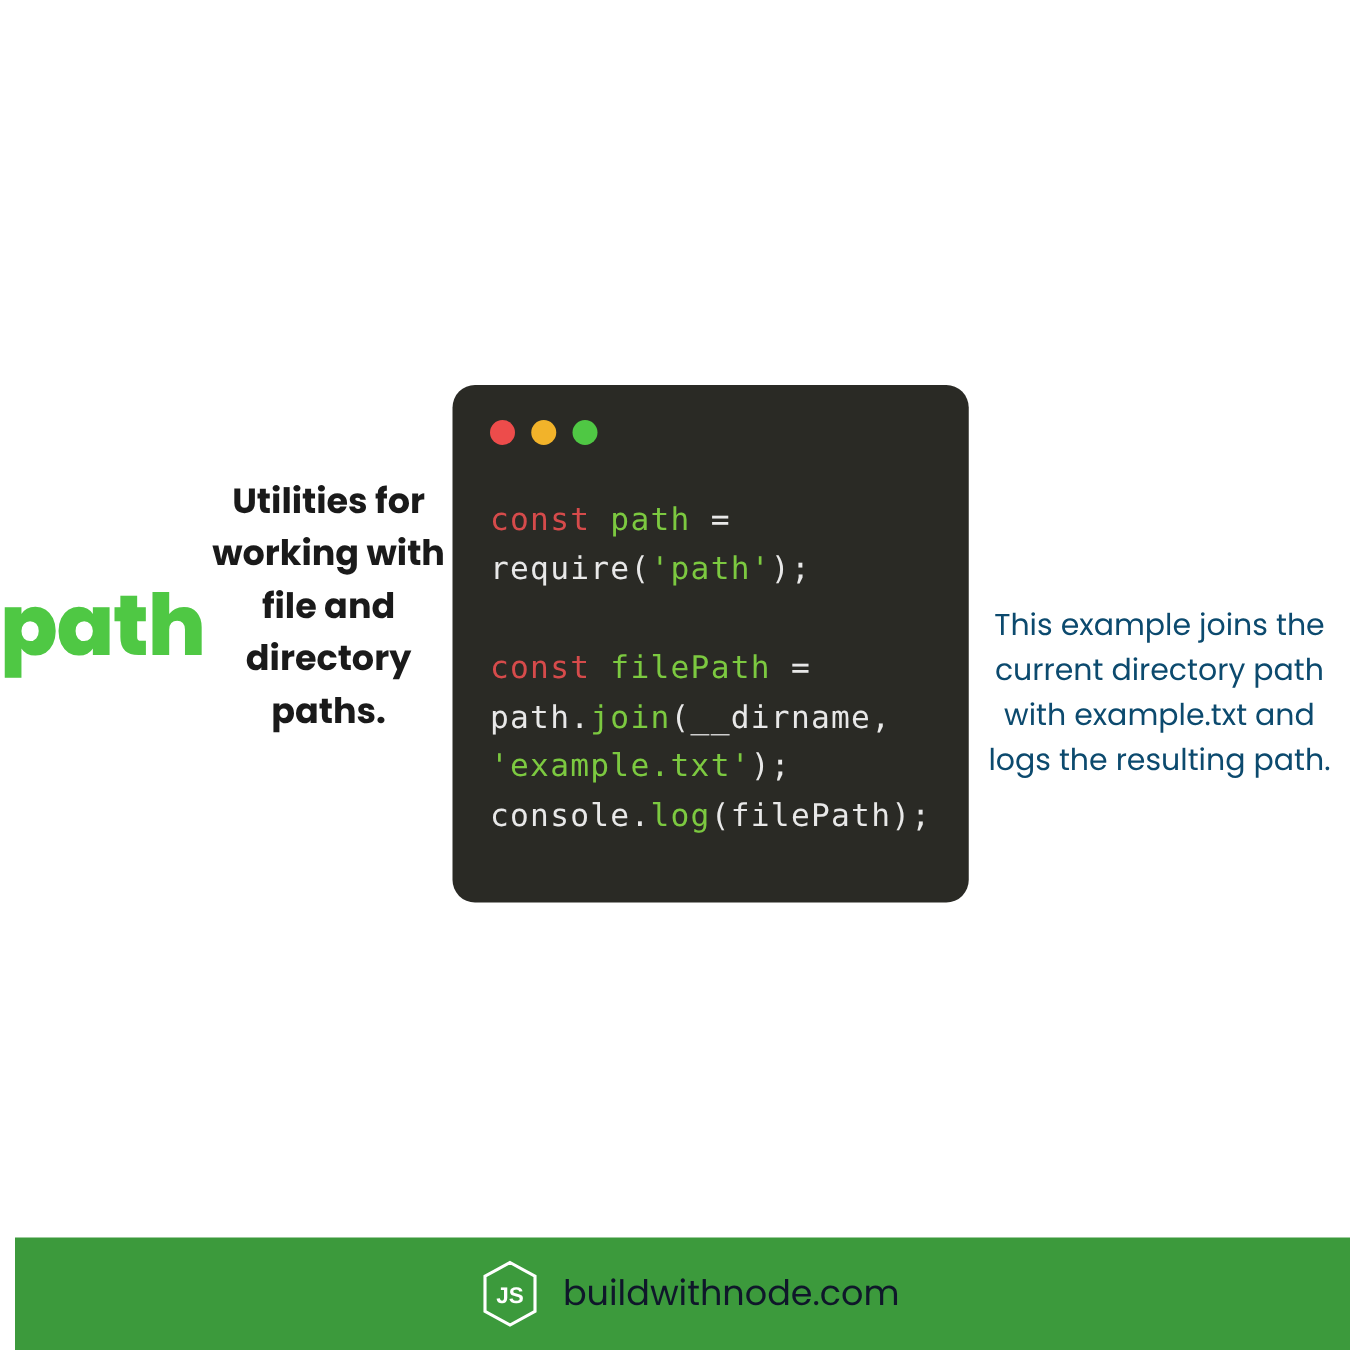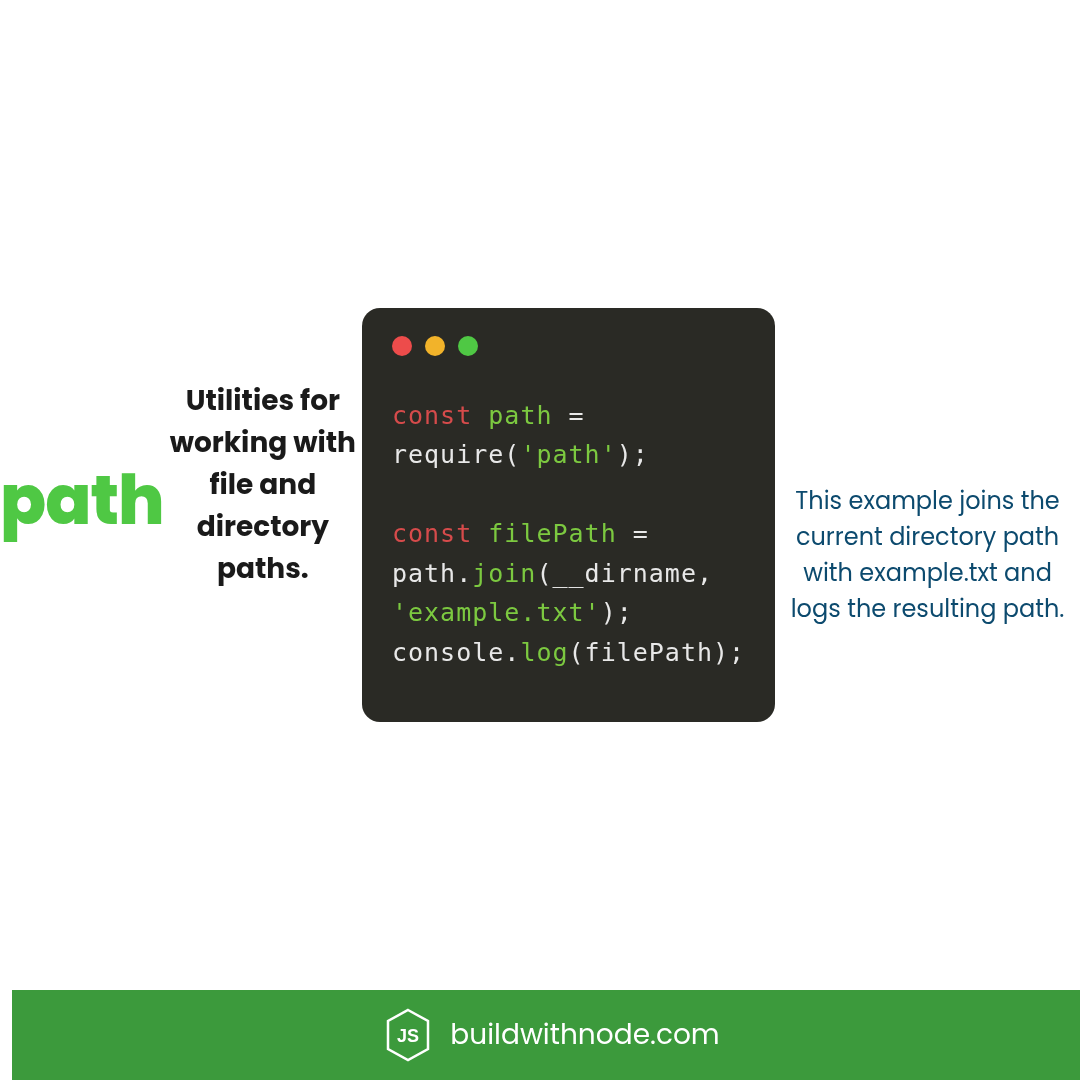--- a/index.html
+++ b/index.html
@@ -87,21 +87,21 @@
       gap: 18px;
       margin-left: 12px;
     }
     .logo-icon {
       width: 48px;
       height: 54px;
       position: relative;
     }
     .footer-text {
       font-size: 28px;
-      color: #ffffff;
+      color: #0f172a;
       font-weight: 400;
     }
   </style>
 </head>
 <body>
 
 <div class="content">
   <h1 class="title">path</h1>
   <p class="subtitle">Utilities for working with file and directory paths.</p>
 

